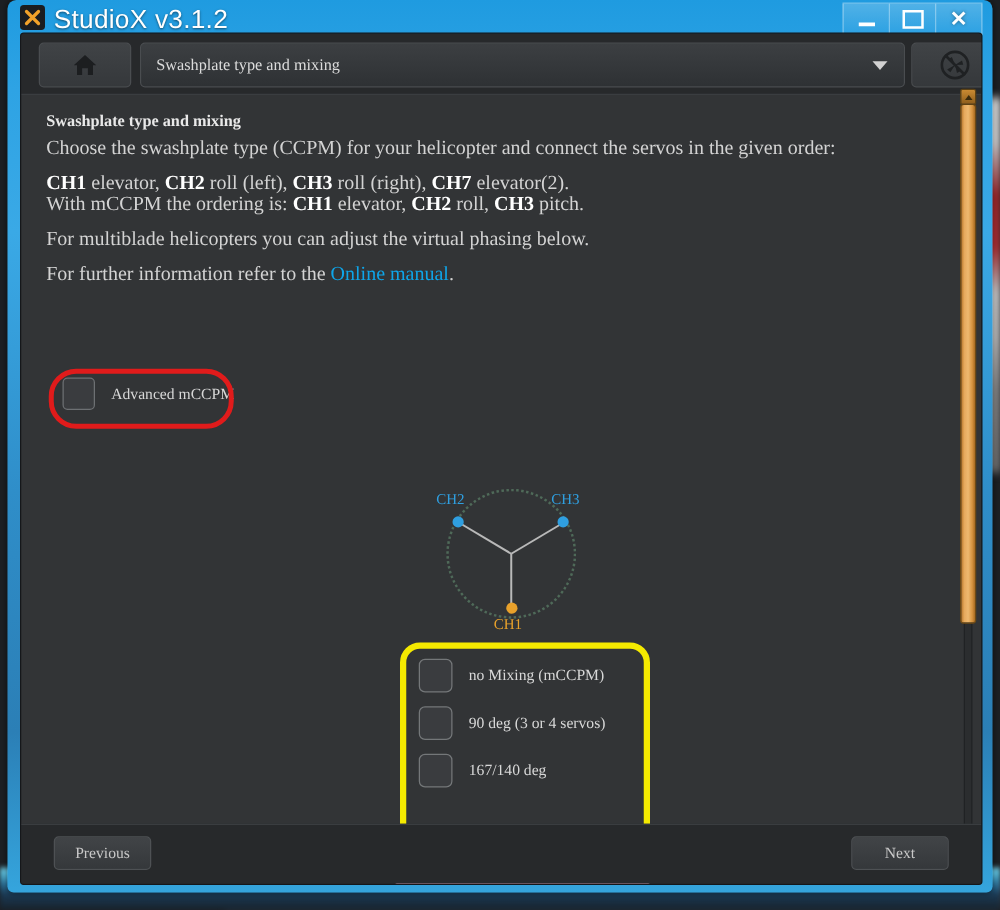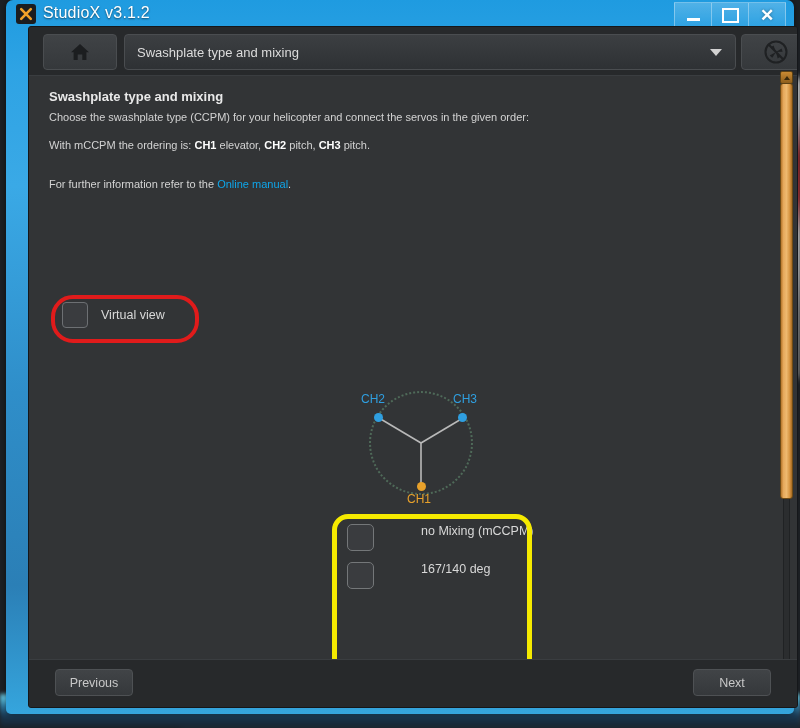--- a/index.html
+++ b/index.html
@@ -51,40 +51,41 @@
   }
   #titlebar{
     position:relative;height:29px;
   }
   #app-icon{
     position:absolute;left:10px;top:4px;width:20px;height:20px;border-radius:3px;
     background:#1b1d20;display:flex;align-items:center;justify-content:center;
   }
   #app-icon svg{display:block;}
   #app-title{
-    position:absolute;left:37px;top:4px;font-size:16px;color:#ffffff;
+    position:absolute;left:37px;top:4px;font-size:21px;color:#ffffff;
     text-shadow:0 1px 2px rgba(0,0,0,.55);letter-spacing:.2px;
   }
   .win-btns{position:absolute;right:8px;top:2px;display:flex;gap:0;}
   .win-btn{
     width:36px;height:24px;display:flex;align-items:center;justify-content:center;
     color:#ffffff;font-size:13px;
     background:linear-gradient(180deg,rgba(255,255,255,.22),rgba(255,255,255,.04));
     border:1px solid rgba(255,255,255,.35);border-right:none;
   }
   .win-btn:last-child{border-right:1px solid rgba(255,255,255,.35);}
   .win-btn .glyph-min{width:13px;height:3px;background:#fff;margin-top:8px;}
   .win-btn .glyph-max{width:13px;height:11px;border:2px solid #fff;}
   .win-btn .glyph-close{font-size:17px;line-height:17px;font-weight:bold;text-shadow:0 0 3px rgba(0,0,0,.4);}
 
   
   #client{
-    position:absolute;left:22px;top:26px;width:768px;height:680px;
+    position:absolute;left:10px;top:26px;width:768px;height:680px;
     background:#27292b;border:1px solid #15171a;border-radius:3px;
     overflow:hidden;
+    font-family:Liberation Serif, serif;
   }
 
   
   #toolbar{
     position:relative;height:48px;border-bottom:1px solid #3a3d40;
     background:#27292b;
   }
   #home-button{
     position:absolute;left:14px;top:7px;width:72px;height:34px;
     background:linear-gradient(180deg,#404346,#35383b);
@@ -111,21 +112,21 @@
     display:flex;align-items:center;justify-content:center;cursor:pointer;
   }
 
   
   #content{
     position:absolute;left:0;top:49px;right:0;bottom:47px;
     background:#323436;
   }
   #text-block{position:absolute;left:20px;top:13px;right:40px;}
   #heading{font-size:13px;font-weight:bold;color:#e9e9e9;margin-bottom:5px;}
-  .para{font-size:11px;color:#d3d3d3;line-height:17px;}
+  .para{font-size:16px;color:#d3d3d3;line-height:17px;}
   .para b{color:#ffffff;}
   .gap{height:11px;}
   .link{color:#0ea5e9;}
 
   
   #advanced-view-row{
     position:absolute;left:33px;top:226px;display:flex;align-items:center;cursor:pointer;
   }
   .cbox{
     width:24px;height:24px;border-radius:4px;
@@ -142,21 +143,21 @@
   #swashplate{position:absolute;left:340px;top:315px;width:104px;height:104px;}
   #swash-circle{
     position:absolute;inset:0;border-radius:50%;
     border:2px dotted #4f6a59;
   }
   .swash-label{position:absolute;font-size:12px;}
   .swash-dot{position:absolute;width:9px;height:9px;border-radius:50%;}
 
   
   #radio-group{position:absolute;left:318px;top:448px;width:172px;}
-  .radio-row{display:flex;height:33px;margin-bottom:5px;cursor:pointer;gap:34px;}
+  .radio-row{display:flex;align-items:center;height:33px;margin-bottom:5px;cursor:pointer;}
   .rbox{
     width:25px;height:25px;border-radius:5px;
     background:#3a3c3f;border:1px solid #747779;
     display:flex;align-items:center;justify-content:center;flex:none;
   }
   .rbox .dot{width:15px;height:15px;border-radius:50%;background:#f0a02a;}
   .radio-label{margin-left:13px;font-size:12.5px;color:#d8d8d8;white-space:nowrap;}
   #radio-annot{
     position:absolute;left:303px;top:438px;width:190px;height:155px;
     border:5px solid #f5ea00;border-radius:16px;pointer-events:none;
@@ -266,32 +267,36 @@
       </div>
     </div>
 
     <div id="content">
 
       <div id="text-block">
         <div id="heading">Swashplate type and mixing</div>
         <div class="para">Choose the swashplate type (CCPM) for your helicopter and connect the servos in the given order:</div>
         <div class="gap"></div>
         <div class="para">
-          <span>With mCCPM the ordering is: </span><b>CH1</b><span> elevator, </span><b>CH2</b><span> pitch, </span><b>CH3</b><span> pitch.</span>
+          <b>CH1</b><span> elevator, </span><b>CH2</b><span> roll (left), </span><b>CH3</b><span> roll (right), </span><b>CH7</b><span> elevator(2).</span>
+        </div>
+        <div class="para">
+          <span>With mCCPM the ordering is: </span><b>CH1</b><span> elevator, </span><b>CH2</b><span> roll, </span><b>CH3</b><span> pitch.</span>
         </div>
         <div class="gap"></div>
+        <div class="para">For multiblade helicopters you can adjust the virtual phasing below.</div>
         <div class="gap"></div>
         <div class="para">
           <span>For further information refer to the </span><span class="link">Online manual</span><span>.</span>
         </div>
       </div>
 
       <div id="advanced-view-row">
         <div class="cbox"></div>
-        <div id="advanced-view-label">Virtual view</div>
+        <div id="advanced-view-label">Advanced mCCPM</div>
       </div>
       <div id="advanced-view-annot"></div>
 
       <div id="swashplate">
         <div id="swash-circle"></div>
         <svg width="104" height="104" viewBox="0 0 104 104" style="position:absolute;inset:0;">
           <line x1="52" y1="52" x2="10" y2="27" stroke="#b9b9b9" stroke-width="1.6"></line>
           <line x1="52" y1="52" x2="94" y2="27" stroke="#b9b9b9" stroke-width="1.6"></line>
           <line x1="52" y1="52" x2="52" y2="96" stroke="#b9b9b9" stroke-width="1.6"></line>
         </svg>
@@ -303,20 +308,24 @@
         <div class="swash-label" style="left:38px;top:101px;color:#e8a12b;">CH1</div>
       </div>
 
       <div id="radio-group">
         <div class="radio-row">
           <div class="rbox"></div>
           <div class="radio-label">no Mixing (mCCPM)</div>
         </div>
         <div class="radio-row">
           <div class="rbox"></div>
+          <div class="radio-label">90 deg (3 or 4 servos)</div>
+        </div>
+        <div class="radio-row">
+          <div class="rbox"></div>
           <div class="radio-label">167/140 deg</div>
         </div>
       </div>
       <div id="radio-annot"></div>
 
       <div id="phasing-title">Virtual phasing</div>
 
       <div id="phasing-annot"></div>
 
     </div>

